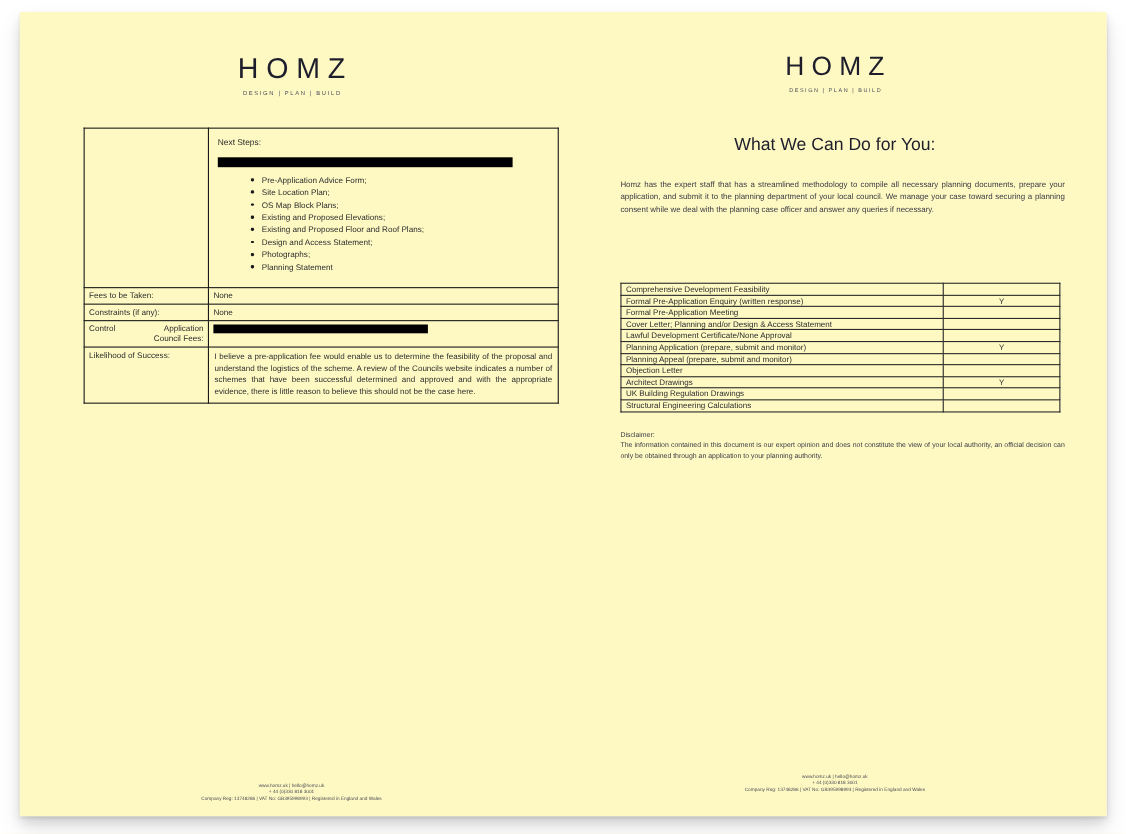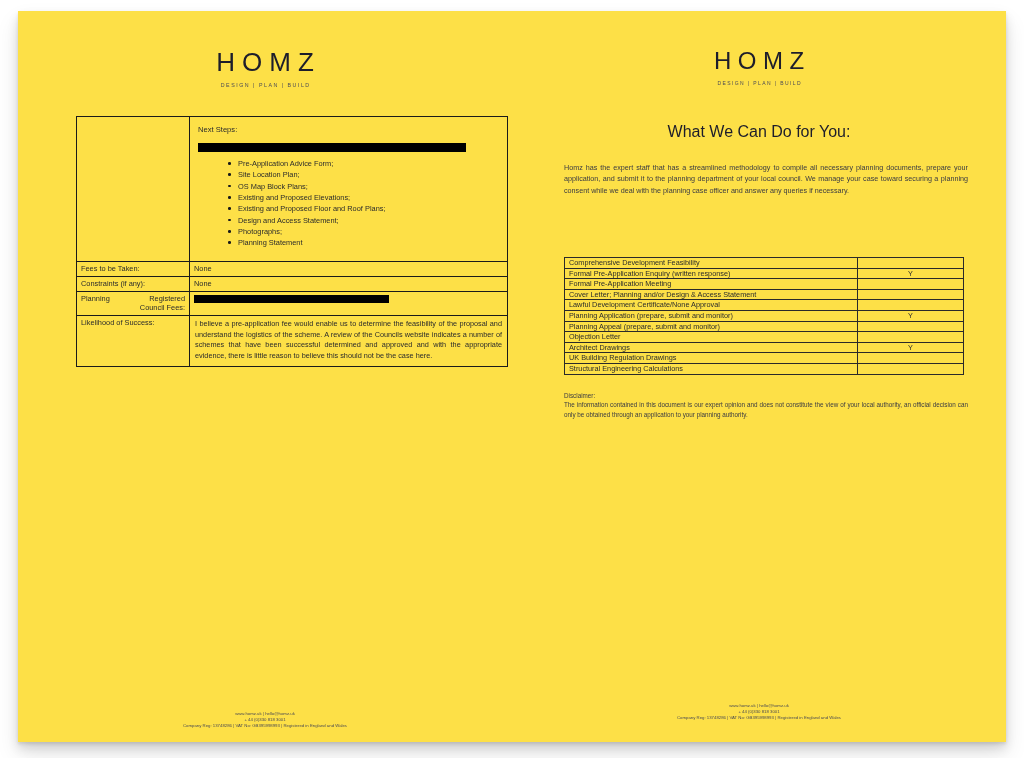--- a/index.html
+++ b/index.html
@@ -26,21 +26,21 @@
     background: #ffffff;
     box-shadow:
       0 2px 3px rgba(0,0,0,0.10),
       0 6px 10px rgba(0,0,0,0.12),
       0 12px 22px rgba(0,0,0,0.10);
   }
   #sheet-inner {
     position: relative;
     width: 100%;
     height: 100%;
-    background: #fde047;
+    background: #fef9c3;
   }
 
   
   .page {
     position: absolute;
     top: 0;
     height: 731px;
   }
   #page-left  { left: 0px;   width: 494px; }
   #page-right { left: 494px; width: 494px; }
@@ -262,21 +262,21 @@
           <td class="val-col">None</td>
         </tr>
 
         <tr>
           <td class="label-col">Constraints (if any):</td>
           <td class="val-col">None</td>
         </tr>
 
         <tr>
           <td class="label-col">
-            <span class="label-justify">Planning       Registered</span>
+            <span class="label-justify">Control       Application</span>
             <span class="label-plain">Council Fees:</span>
           </td>
           <td class="val-col">
             <span class="redaction" id="redaction-fees"></span>
           </td>
         </tr>
 
         <tr>
           <td class="label-col">Likelihood of Success:</td>
           <td class="val-col" id="likelihood-cell">

